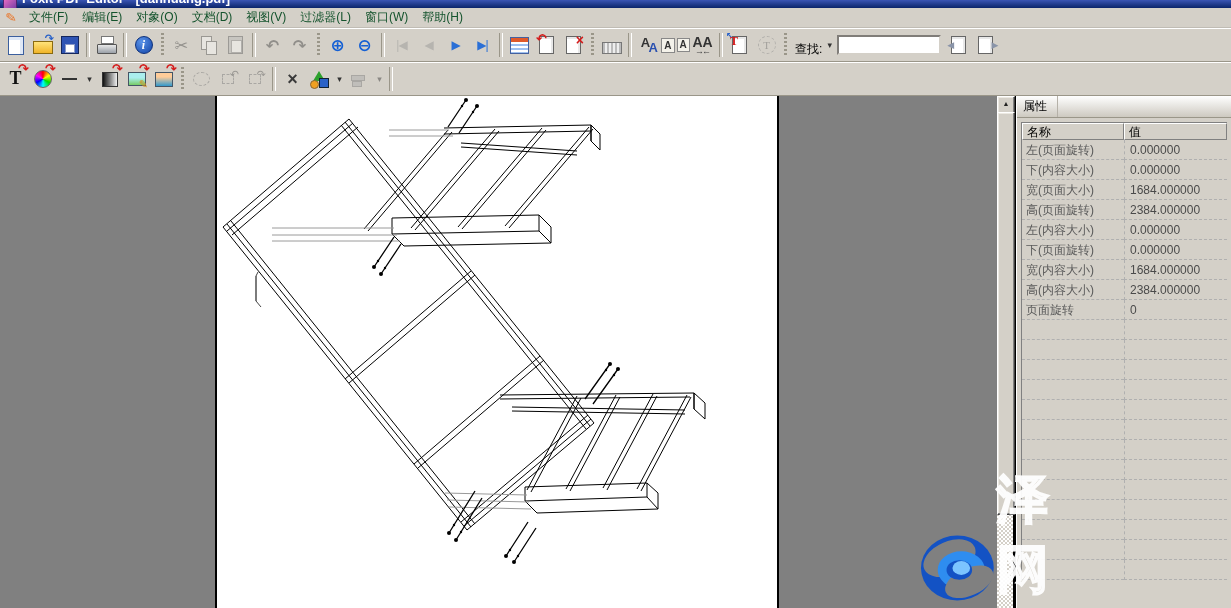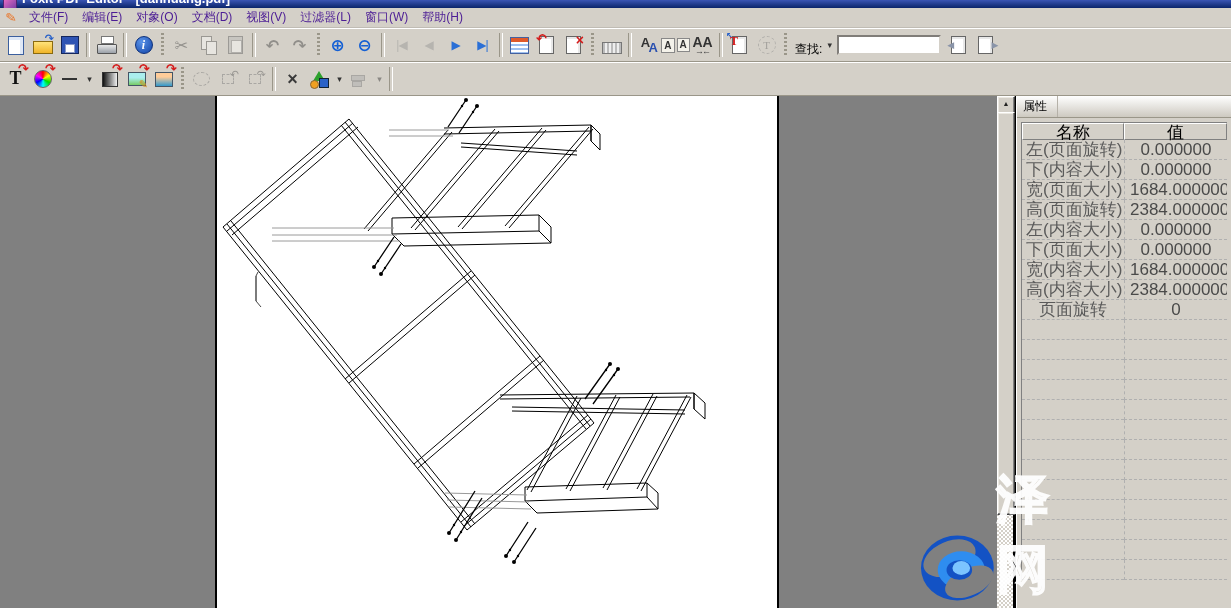--- a/index.html
+++ b/index.html
@@ -8,21 +8,21 @@
     font-family:"Liberation Sans","DejaVu Sans",sans-serif;
     background:#d4d0c8;font-size:12px;
   }
   
   .titlebar{height:8px;background:linear-gradient(180deg,#3a55b4,#0a246a);overflow:hidden;position:relative;}
   .titlebar .ttext{position:absolute;left:22px;top:-9px;color:#fff;font-weight:bold;font-size:13px;white-space:nowrap;}
   .titlebar .tico{position:absolute;left:3px;top:0px;width:12px;height:8px;background:linear-gradient(135deg,#e36bc0,#7c3fa8);border:1px solid #51246e;border-top:none;}
   
   .menubar{height:19px;background:#d4d0c8;display:flex;align-items:center;border-bottom:1px solid #c0bcb4;padding-left:2px;}
   .appico{width:16px;height:15px;margin:0 3px 0 1px;color:#e8762a;font-size:13px;line-height:15px;text-align:center;transform:rotate(-8deg);font-weight:bold;}
-  .mitem{padding:2px 7px;white-space:nowrap;color:#4c1d95;}
+  .mitem{padding:2px 7px;white-space:nowrap;color:#14532d;}
   
   .toolbar{display:flex;align-items:center;background:#d4d0c8;border-top:1px solid #fff;border-bottom:1px solid #9a9689;padding:1px 2px;}
   .tb1{height:30px;}
   .tb2{height:30px;}
   .tbtn{width:27px;height:26px;display:flex;align-items:center;justify-content:center;position:relative;flex:0 0 auto;}
   .tsep{width:2px;height:24px;border-left:1px solid #9a9689;border-right:1px solid #fff;margin:0 3px;flex:0 0 auto;}
   .tgrip{width:3px;height:24px;margin:0 4px;background:repeating-linear-gradient(180deg,#9a9689 0 2px,transparent 2px 4px);flex:0 0 auto;}
   .tspacer{flex:1;}
   .dis{filter:grayscale(1);opacity:.45;}
   .g{position:relative;z-index:1;}
@@ -106,21 +106,21 @@
       background-size:4px 4px;background-position:0 0,2px 2px;}
   .sbtn{position:absolute;left:0;top:0;width:16px;height:16px;background:#d4d0c8;border:1px solid;border-color:#fff #404040 #404040 #fff;box-shadow:inset -1px -1px 0 #808080,inset 1px 1px 0 #ece9e2;font-size:7px;text-align:center;line-height:14px;color:#222;}
   .sthumb{position:absolute;left:0;top:16px;width:16px;height:401px;background:#d4d0c8;border:1px solid;border-color:#fff #404040 #404040 #fff;box-shadow:inset -1px -1px 0 #808080,inset 1px 1px 0 #ece9e2;}
   .divider{width:3px;background:#000;}
   
   .props{flex:1;background:#d4d0c8;border-left:1px solid #fff;position:relative;overflow:hidden;}
   .phead{height:21px;background:linear-gradient(180deg,#ffffff,#cdc9c0);border-bottom:1px solid #9a9689;display:flex;align-items:center;}
   .phead .ptitle{padding:2px 10px 2px 6px;font-size:12px;color:#000;border-right:1px solid #b5b1a8;}
   .ptabrow{height:21px;border-bottom:1px solid #808080;position:relative;padding-left:4px;}
   .ptab{display:inline-block;padding:2px 10px;border:1px solid #808080;border-bottom:1px solid #d4d0c8;background:#d4d0c8;position:relative;top:1px;font-size:12px;}
-  .ptable{margin:4px 4px 0 4px;border-left:1px solid #808080;border-top:1px solid #808080;font-size:17px;text-align:center;}
+  .ptable{margin:4px 4px 0 4px;border-left:1px solid #808080;border-top:1px solid #808080;font-size:12px;}
   .phrow{display:flex;}
   .phcell{height:17px;line-height:17px;padding:0 4px;background:#d4d0c8;border:1px solid;border-color:#fff #808080 #808080 #fff;box-sizing:border-box;}
   .phname{width:102px;}
   .phval{flex:1;min-width:0;}
   .prow{display:flex;}
   .pname{width:102px;box-sizing:border-box;height:20px;line-height:20px;padding:0 4px;color:#5a5a5a;border-bottom:1px dashed #b0b0b0;overflow:hidden;white-space:nowrap;}
   .pval{flex:1;min-width:0;box-sizing:border-box;height:20px;line-height:20px;padding:0 5px;color:#4a4a4a;border-bottom:1px dashed #b0b0b0;border-left:1px dashed #b0b0b0;overflow:hidden;white-space:nowrap;}
   
   .watermark{position:absolute;left:918px;top:530px;width:185px;height:74px;z-index:30;display:flex;align-items:flex-end;pointer-events:none;}
   .wmtext{font-size:52px;font-weight:bold;color:transparent;-webkit-text-stroke:2px #ffffff;letter-spacing:2px;line-height:70px;opacity:.95;}
@@ -463,21 +463,21 @@
             <div class="pname">高(页面旋转)</div>
             <div class="pval">2384.000000</div>
           </div>
 
           <div class="prow">
             <div class="pname">左(内容大小)</div>
             <div class="pval">0.000000</div>
           </div>
 
           <div class="prow">
-            <div class="pname">下(页面大小)</div>
+            <div class="pname">下(页面旋转)</div>
             <div class="pval">0.000000</div>
           </div>
 
           <div class="prow">
             <div class="pname">宽(内容大小)</div>
             <div class="pval">1684.000000</div>
           </div>
 
           <div class="prow">
             <div class="pname">高(内容大小)</div>

